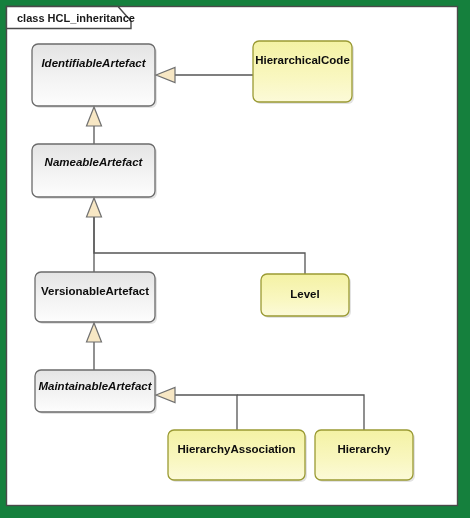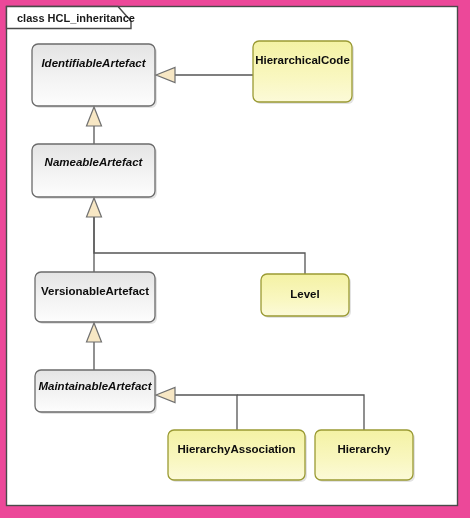--- a/index.html
+++ b/index.html
@@ -10,21 +10,21 @@
   body {
     width: 470px;
     height: 518px;
     font-family: "Liberation Sans", sans-serif;
     overflow: hidden;
   }
   #diagram-root {
     position: relative;
     width: 470px;
     height: 518px;
-    background: #ec4899;
+    background: #15803d;
   }
   svg#uml-canvas {
     position: absolute;
     left: 0;
     top: 0;
     width: 470px;
     height: 518px;
     display: block;
   }
   .frame-title-text {

